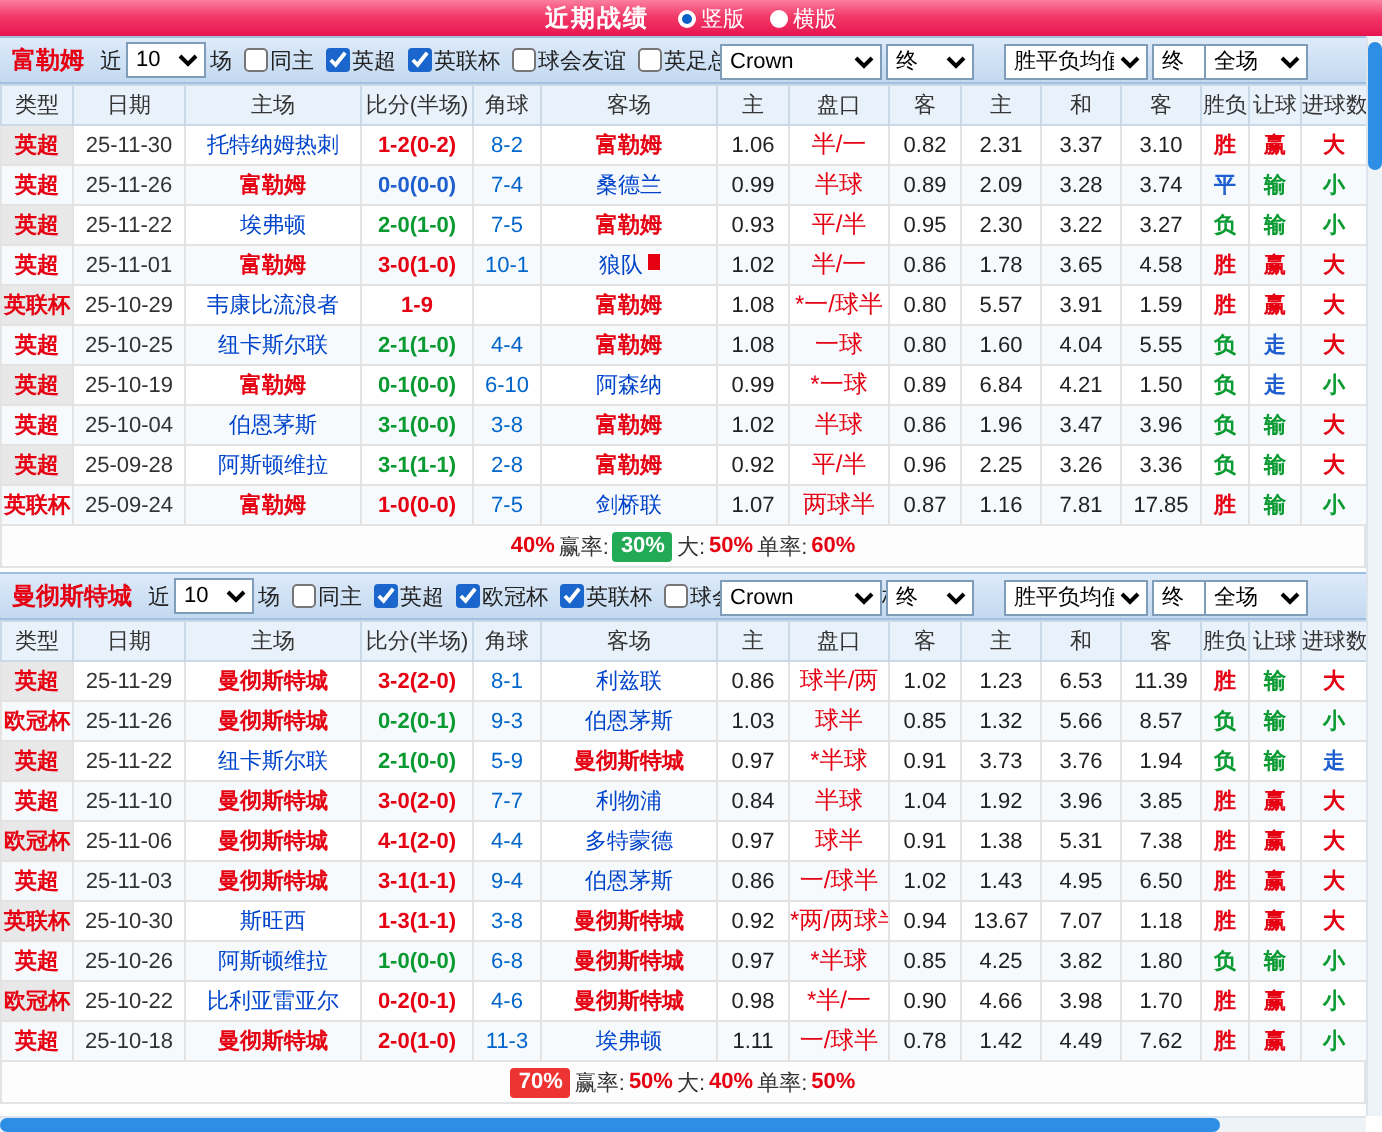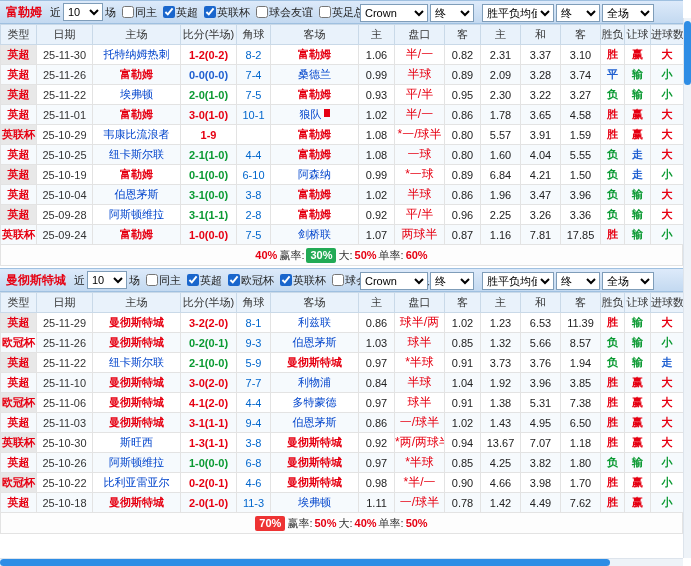--- a/index.html
+++ b/index.html
@@ -18,22 +18,22 @@
   .ctrl{height:24px;background:linear-gradient(#ddeafa,#c3d9f0);border-top:1px solid #9fc0e0;border-bottom:1px solid #9fc0e0;
         display:flex;align-items:center;padding:0 6px;position:relative}
   .team{color:var(--win-red,#e60012);font-weight:bold;font-size:12px;margin-right:8px;cursor:pointer}
   .nearbox{display:inline-flex;align-items:center;gap:2px}
   select{font-family:inherit;font-size:11px;height:18px;border:1px solid #7f9db9;background:#fff;padding:0}
   .s-count{width:40px}
   .filters{display:inline-flex;align-items:flex-start;margin-left:6px;gap:6px}
   .cb-wrap{display:inline-flex;align-items:center;gap:1px;cursor:pointer}
   input[type=checkbox]{width:12px;height:12px;margin:0;accent-color:#1a66cc}
   .selgrp{position:absolute;top:3px;display:flex;gap:2px}
-  .g1{left:360px}.g2{left:482px}.g3{left:602px}
-  .s-book{width:68px}.s-stage{width:44px}.s-avg{width:72px}.s-scope{width:52px}
+  .g1{left:360px}.g2{left:502px}.g3{left:602px}
+  .s-book{width:81px}.s-stage{width:44px}.s-avg{width:72px}.s-scope{width:52px}
   table.grid{border-collapse:collapse;table-layout:fixed;width:683px}
   .grid th{background:#e9f2fb;font-weight:normal;color:#333;height:20px;border:1px solid #c9d9e8;padding:0;font-size:11px;overflow:hidden;white-space:nowrap}
   .grid td{height:20px;text-align:center;border:1px solid #e3e3e3;padding:0;overflow:hidden;white-space:nowrap}
   .grid tr:nth-child(even) td{background:#f6fafd}
   .grid td.t-type{background:#e8e8e8;font-weight:bold}
   .t-score{font-weight:bold;cursor:pointer}
   .t-hcap{font-size:12px}
   .t-res{font-weight:bold}
   .b-l{border-left:1px solid #b9c9d9 !important}
   .link{color:var(--link-blue,#0044cc);cursor:pointer}
@@ -53,20 +53,33 @@
   .c-green{color:var(--loss-green,#0a9a32)}
   .vscroll{position:absolute;top:18px;right:0;width:8px;bottom:8px;background:#eef3f8;border-left:1px solid #dde4ec}
   .vthumb{position:absolute;top:3px;left:0;width:7px;height:64px;background:var(--scrollbar-blue,#2e8de5);border-radius:4px}
   .hscroll{position:absolute;left:0;bottom:0;height:8px;width:683px;background:#eef3f8;border-top:1px solid #dde4ec}
   .hthumb{height:7px;width:610px;background:var(--scrollbar-blue,#2e8de5);border-radius:4px}
 </style>
 </head>
 <body>
 
 <div class="app">
+  <div class="titlebar">
+    <span class="title">近期战绩</span>
+    <span class="layout-toggle" id="layout-toggle">
+        <span class="radio-opt">
+          <span class="radio sel"></span>
+          <span class="radio-label">竖版</span>
+        </span>
+        <span class="radio-opt">
+          <span class="radio"></span>
+          <span class="radio-label">横版</span>
+        </span>
+      </span>
+  </div>
 
   <div id="sections-host">
   <div class="section">
     <div class="ctrl">
       <span class="team">富勒姆</span>
       <span class="nearbox">
         <span>近</span>
         <select class="s-count"><option>10</option></select>
         <span>场</span>
       </span>

